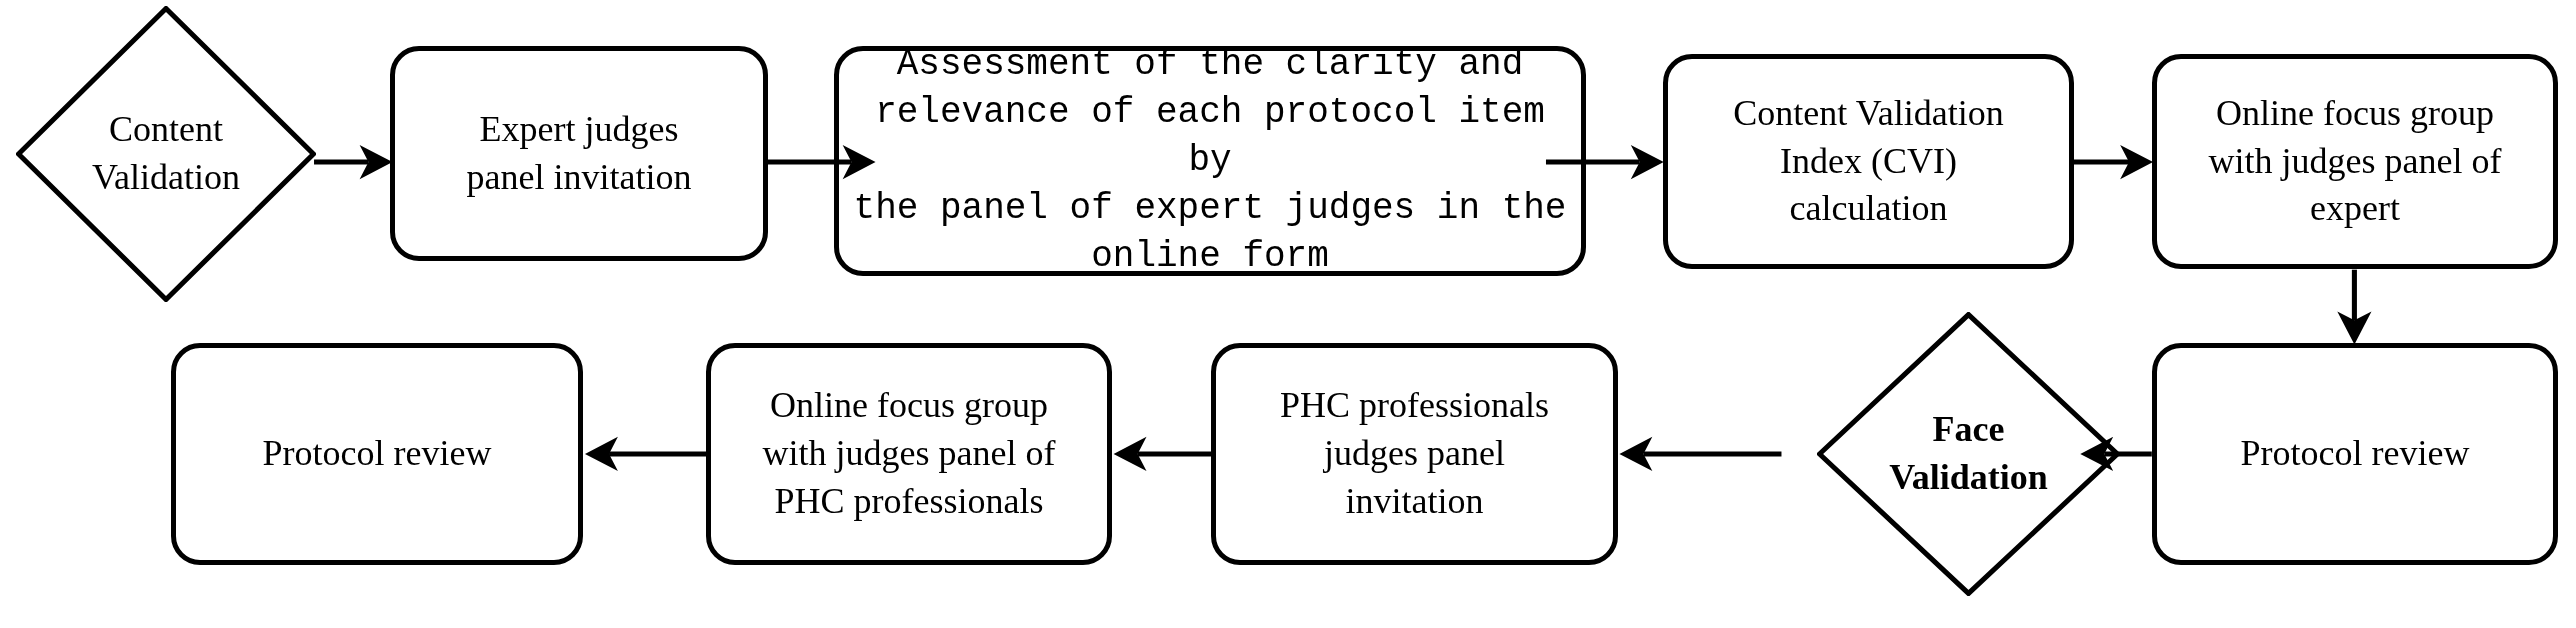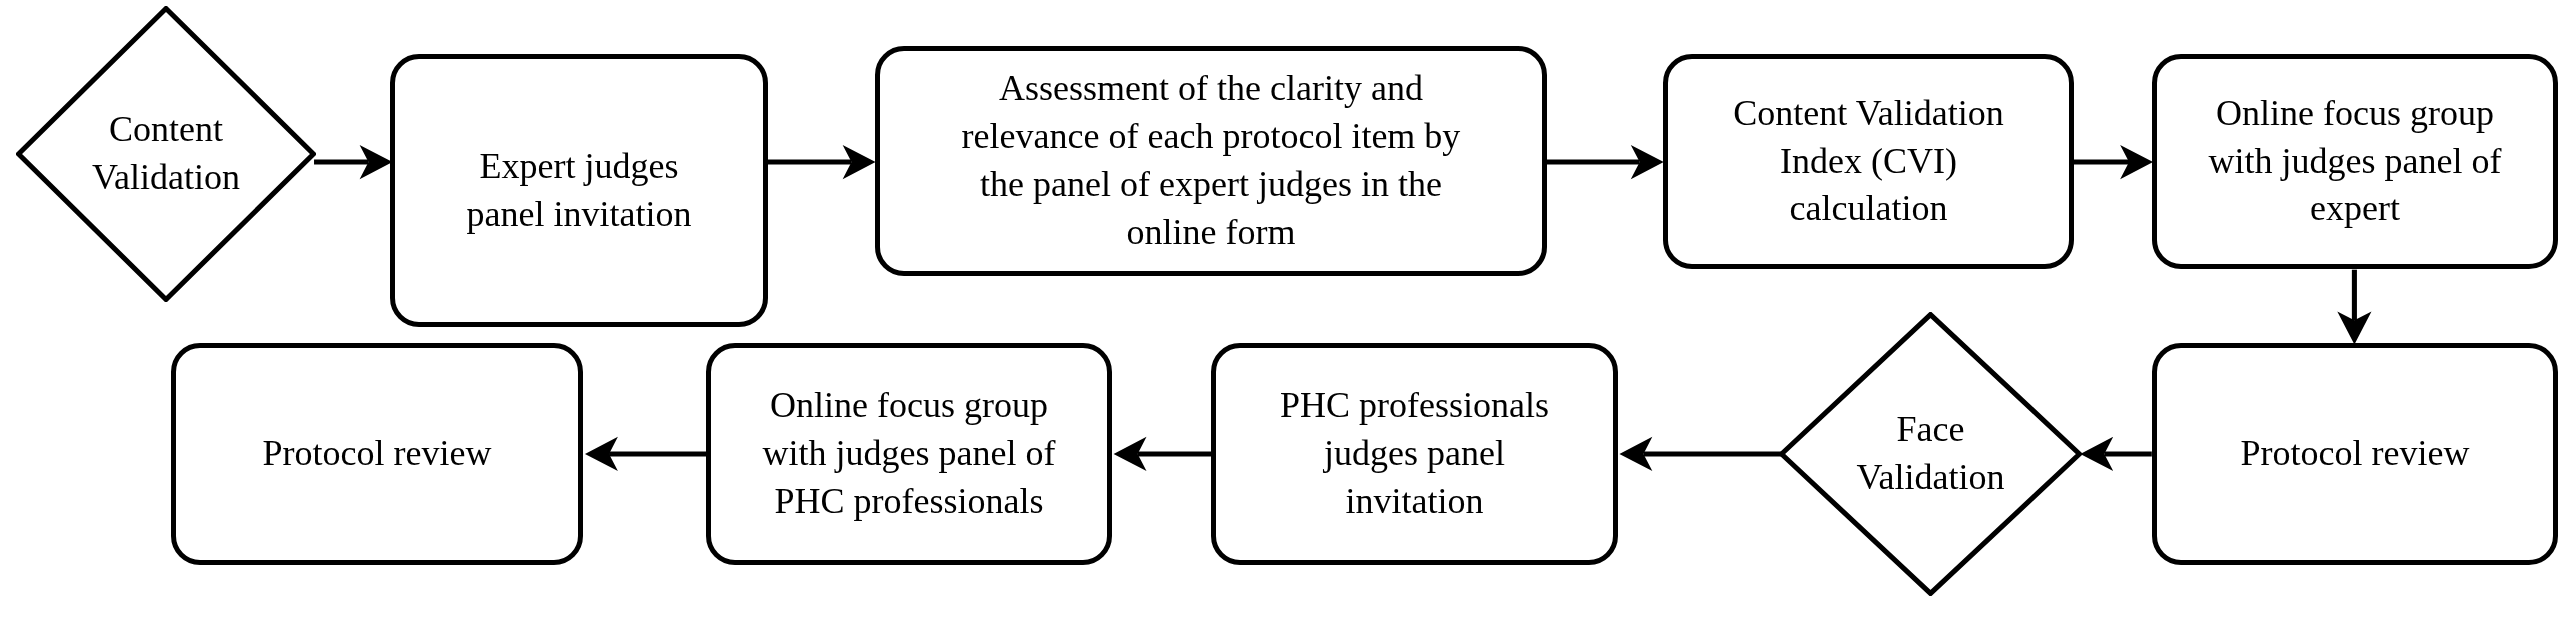--- a/index.html
+++ b/index.html
@@ -62,26 +62,26 @@
 <div class="stage">
 
   <div class="node diamond" style="left:16px; top:6px; width:300px; height:296px;">
     <svg class="diamond-shape" viewBox="0 0 474 468" preserveAspectRatio="none">
       <polygon points="237,4 470,234 237,464 4,234" fill="#ffffff" stroke="#000000" stroke-width="8"></polygon>
     </svg>
     <span class="label">Content
 Validation</span>
   </div>
 
-  <div class="node process" style="left:390px; top:54px; width:378px; height:273px;">
+  <div class="node process" style="left:390px; top:46px; width:378px; height:215px;">
     <span class="label">Expert judges
 panel invitation</span>
   </div>
 
-  <div class="node process" style="left:875px; top:46px; width:672px; height:230px;">
+  <div class="node process" style="left:834px; top:46px; width:752px; height:230px;font-family:Liberation Mono, monospace;">
     <span class="label">Assessment of the clarity and
 relevance of each protocol item by
 the panel of expert judges in the
 online form</span>
   </div>
 
   <div class="node process" style="left:1663px; top:54px; width:411px; height:215px;">
     <span class="label">Content Validation
 Index (CVI)
 calculation</span>
@@ -90,21 +90,21 @@
   <div class="node process" style="left:2152px; top:54px; width:406px; height:215px;">
     <span class="label">Online focus group
 with judges panel of
 expert</span>
   </div>
 
   <div class="node process" style="left:2152px; top:343px; width:406px; height:222px;">
     <span class="label">Protocol review</span>
   </div>
 
-  <div class="node diamond" style="left:1779px; top:312px; width:303px; height:284px;">
+  <div class="node diamond" style="left:1817px; top:312px; width:303px; height:284px;font-weight:bold;">
     <svg class="diamond-shape" viewBox="0 0 478 448" preserveAspectRatio="none">
       <polygon points="239,4 474,224 239,444 4,224" fill="#ffffff" stroke="#000000" stroke-width="8"></polygon>
     </svg>
     <span class="label">Face
 Validation</span>
   </div>
 
   <div class="node process" style="left:1211px; top:343px; width:407px; height:222px;">
     <span class="label">PHC professionals
 judges panel

